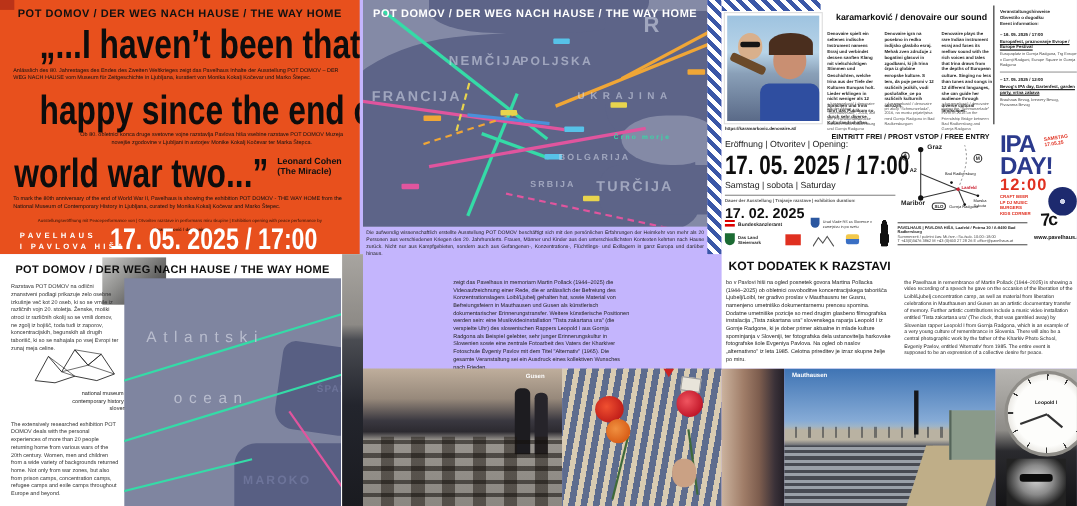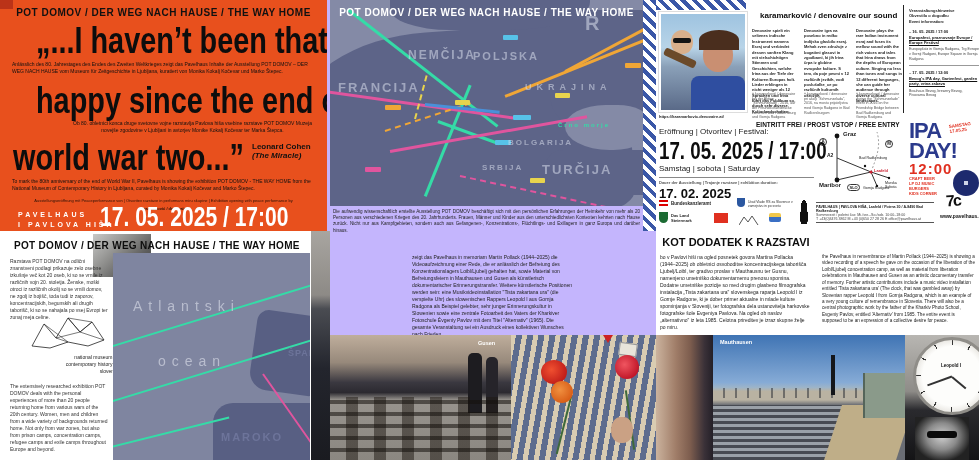--- a/index.html
+++ b/index.html
@@ -24,21 +24,21 @@
 
   <div class="abs" style="left:0;top:0;width:327px;height:231px;background:#e8501d;overflow:hidden;">
     <div class="abs" style="left:0;top:0;width:13px;height:9px;background:#bb3318;"></div>
     <div class="abs b" style="left:0;top:7px;width:100%;text-align:center;font-size:10px;letter-spacing:0.5px;color:#111;">POT DOMOV / DER WEG NACH HAUSE / THE WAY HOME</div>
     <div class="abs b cond" style="left:0;top:20px;width:100%;text-align:center;font-size:37px;color:#0d0d0d;">„...I haven’t been that</div>
     <div class="abs small" style="left:12px;top:61px;width:303px;color:#111;">Anlässlich des 80. Jahrestages des Endes des Zweiten Weltkrieges zeigt das Pavelhaus Inhalte der Ausstellung POT DOMOV – DER WEG NACH HAUSE vom Museum für Zeitgeschichte in Ljubljana, kuratiert von Monika Kokalj Kočevar und Marko Štepec.</div>
     <div class="abs b cond" style="left:0;top:80px;width:100%;text-align:center;font-size:37px;color:#0d0d0d;">happy since the end of</div>
     <div class="abs small" style="left:70px;top:120px;width:245px;text-align:center;color:#111;">Ob 80. obletnici konca druge svetovne vojne razstavlja Pavlova hiša vsebine razstave POT DOMOV Muzeja novejše zgodovine v Ljubljani in avtorjev Monike Kokalj Kočevar ter Marka Štepca.</div>
     <div class="abs b cond" style="left:-35px;top:137px;width:100%;text-align:center;font-size:37px;color:#0d0d0d;">world war two...”</div>
     <div class="abs b" style="left:252px;top:142px;font-size:8px;color:#111;">Leonard Cohen</div>
-    <div class="abs b" style="left:252px;top:151px;font-size:8px;color:#111;font-style:italic;">(The Miracle)</div>
+    <div class="abs b" style="left:252px;top:151px;font-size:8px;color:#111;">(The Miracle)</div>
     <div class="abs small" style="left:12px;top:178px;width:303px;color:#111;">To mark the 80th anniversary of the end of World War II, Pavelhaus is showing the exhibition POT DOMOV - THE WAY HOME from the National Museum of Contemporary History in Ljubljana, curated by Monika Kokalj Kočevar and Marko Štepec.</div>
     <div class="abs tiny" style="left:20px;top:198px;width:287px;text-align:center;color:#2a1208;">Ausstellungseröffnung mit Peaceperformance von | Otvoritev razstave in performans miru skupine | Exhibition opening with peace performance by</div>
     <div class="abs tiny b" style="left:20px;top:206px;width:287px;text-align:center;color:#2a1208;">karamarković / denovaire</div>
     <div class="abs b" style="left:18px;top:211px;font-size:7px;letter-spacing:3px;color:#fff;">PAVELHAUS</div>
     <div class="abs b" style="left:18px;top:221px;font-size:7px;letter-spacing:3px;color:#fff;">I PAVLOVA HIŠA</div>
     <div class="abs b condL" style="left:100px;top:202px;font-size:27px;color:#fff;">17. 05. 2025 / 17:00</div>
   </div>
 
   <div class="abs" style="left:0;top:231px;width:330px;height:229px;background:#fff;overflow:hidden;">
     <div class="abs" style="left:93px;top:3px;width:58px;height:43px;background:linear-gradient(135deg,#c9c9c7 0%,#8f8f8d 40%,#5d5d5c 70%,#3c3c3b 100%);"></div>
@@ -205,21 +205,21 @@
       <div class="abs b" style="left:0;top:42px;font-size:15px;letter-spacing:1px;color:#e03020;">12:00</div>
       <div class="abs b tiny" style="left:0;top:58px;color:#e03020;">CRAFT BEER</div>
       <div class="abs b tiny" style="left:0;top:63px;color:#e03020;">LP DJ MUSIC</div>
       <div class="abs b tiny" style="left:0;top:68px;color:#e03020;">BURGERS</div>
       <div class="abs b tiny" style="left:0;top:73px;color:#e03020;">KIDS CORNER</div>
       <div class="abs" style="left:44px;top:52px;width:26px;height:26px;border-radius:50%;
                   background:radial-gradient(circle,#cfd4e8 0 12%,#1d2a6e 13% 100%);"></div>
     </div>
 
     <div class="abs b" style="left:100px;top:121px;font-size:6.5px;color:#111;">EINTRITT FREI / PROST VSTOP / FREE ENTRY</div>
-    <div class="abs" style="left:3px;top:127px;font-size:8px;color:#222;">Eröffnung | Otvoritev | Festival:</div>
+    <div class="abs" style="left:3px;top:127px;font-size:8px;color:#222;">Eröffnung | Otvoritev | Opening:</div>
     <div class="abs b condL" style="left:3px;top:137px;font-size:24px;color:#0d0d0d;">17. 05. 2025 / 17:00</div>
     <div class="abs" style="left:3px;top:164px;font-size:8px;color:#222;">Samstag | sobota | Saturday</div>
     <div class="abs hr" style="left:3px;top:177px;width:155px;border-color:#888;"></div>
     <div class="abs tiny b" style="left:3px;top:180px;color:#555;">Dauer der Ausstellung | Trajanje razstave | exhibition duration:</div>
     <div class="abs b" style="left:3px;top:186px;font-size:13px;color:#0d0d0d;">17. 02. 2025</div>
 
     <div class="abs" style="left:163px;top:128px;width:84px;height:68px;">
       <svg width="84" height="68" viewBox="0 0 84 68">
         <line x1="18" y1="8" x2="18" y2="52" stroke="#333" stroke-width="1"></line>
         <line x1="18" y1="30" x2="52" y2="44" stroke="#333" stroke-width="1"></line>

